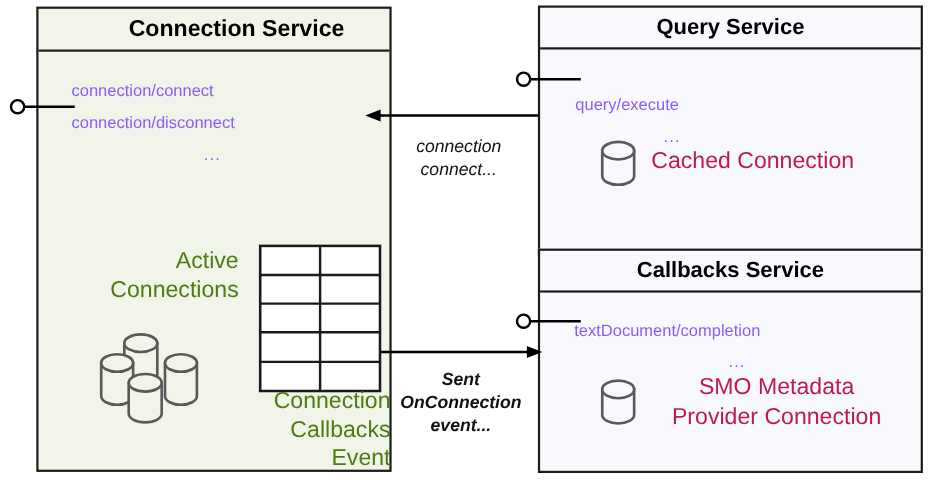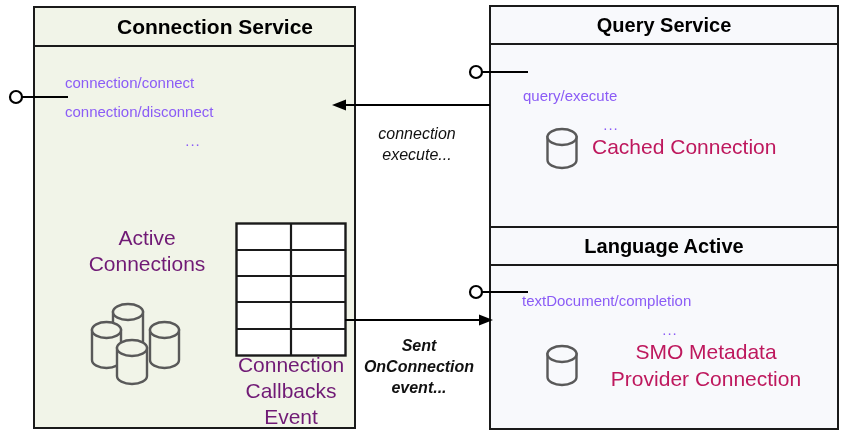--- a/index.html
+++ b/index.html
@@ -151,22 +151,22 @@
     top: 335px;
     width: 134px;
     font-weight: bold;
   }
 
   
   .artifact-label {
     position: absolute;
     font-size: 21px;
     line-height: 26px;
-    text-align: center;
-    color: #701a75;
+    text-align: right;
+    color: #4d7c0f;
   }
   .label-active-connections {
     left: 42px;
     top: 178px;
     width: 140px;
   }
   .label-callbacks {
     left: 192px;
     top: 305px;
     width: 128px;
@@ -290,21 +290,21 @@
     <svg width="34" height="46" viewBox="0 0 34 46">
       <g fill="#f8f9fc" stroke="#595959" stroke-width="2.4">
         <path d="M2.5 11 v23 a14.5 8 0 0 0 29 0 v-23 z"></path>
         <ellipse cx="17" cy="11" rx="14.5" ry="8"></ellipse>
       </g>
     </svg>
   </div>
   <div class="inline-artifact-text text-cached">Cached Connection</div>
 
   <div class="box box-language">
-    <div class="box-header">Language Active</div>
+    <div class="box-header">Callbacks Service</div>
     <div class="box-body">
 
       <div class="ops ops-language">
         <div>textDocument/completion</div>
         <div class="ellipsis">...</div>
       </div>
 
     </div>
   </div>
 
@@ -343,21 +343,21 @@
   </div>
 
   <div class="arrow arrow-requests">
     <svg width="162" height="22" viewBox="0 0 162 22">
       <line x1="14" y1="11" x2="160" y2="11" stroke="#000000" stroke-width="2.2"></line>
       <path d="M2 11 L16 5.5 L16 16.5 Z" fill="#000000"></path>
     </svg>
   </div>
   <div class="edge-label edge-label-requests">
     <div>connection</div>
-    <div>execute...</div>
+    <div>connect...</div>
   </div>
 
   <div class="arrow arrow-sent">
     <svg width="150" height="22" viewBox="0 0 150 22">
       <line x1="0" y1="11" x2="136" y2="11" stroke="#000000" stroke-width="2.2"></line>
       <path d="M148 11 L134 5.5 L134 16.5 Z" fill="#000000"></path>
     </svg>
   </div>
   <div class="edge-label edge-label-sent">
     <div>Sent</div>

